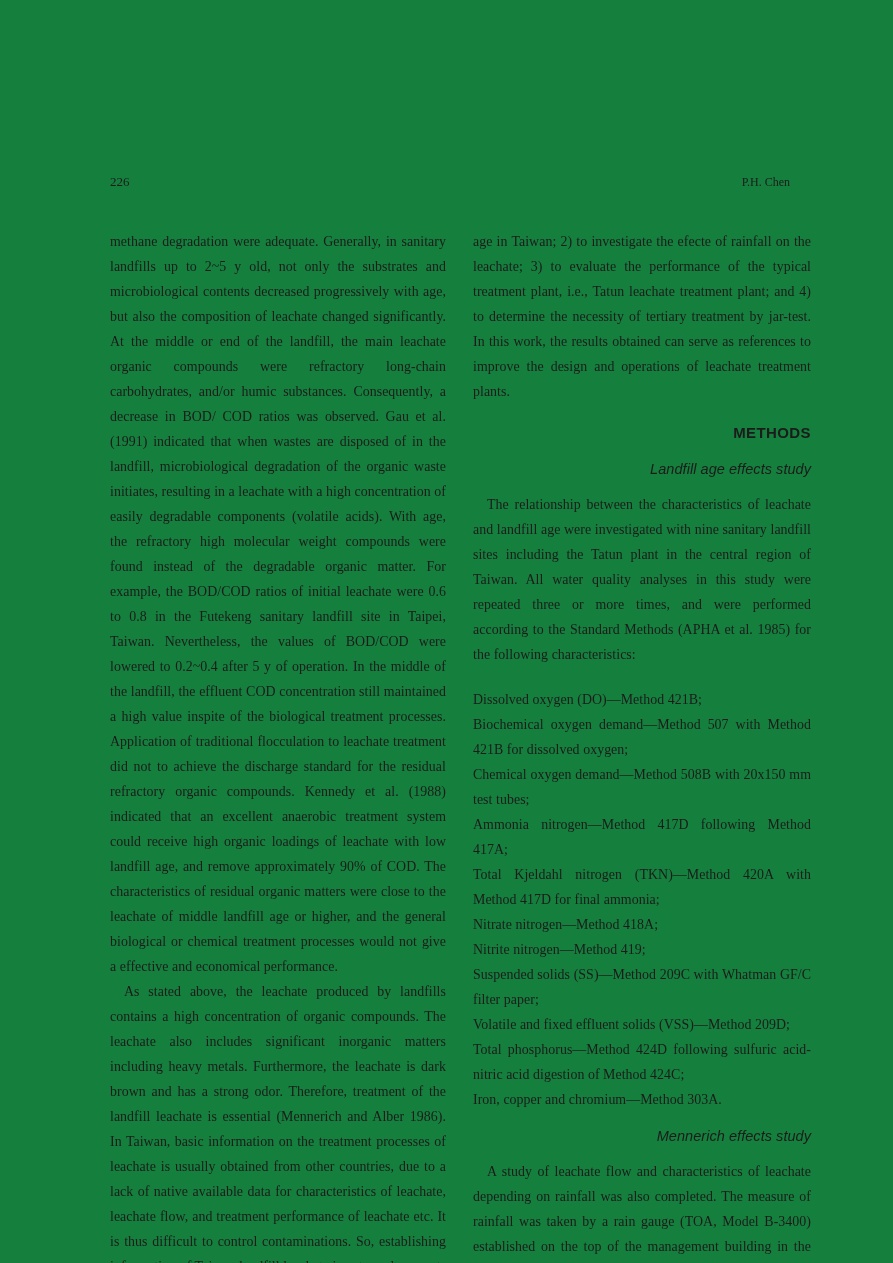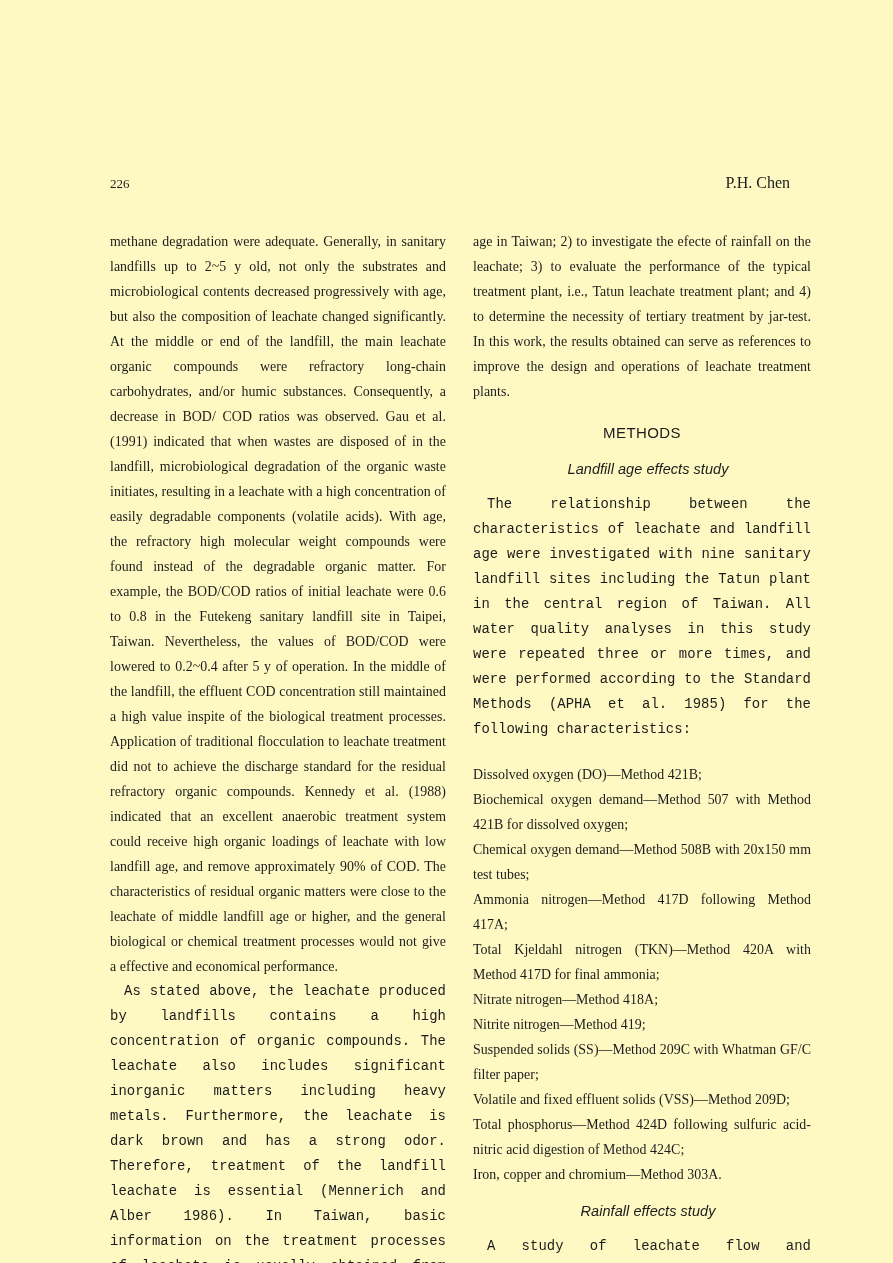--- a/index.html
+++ b/index.html
@@ -4,59 +4,59 @@
 <style>
   html, body { margin: 0; padding: 0; }
   body {
     width: 893px; height: 1263px;
     background: #f4f4f2;
     font-family: "Liberation Serif", serif;
   }
   .page {
     position: relative;
     width: 893px; height: 1263px;
-    background: #fef9c3;
+    background: #15803d;
     color: #1b1b1b;
     overflow: hidden;
   }
   .header {
     position: absolute;
     top: 174px; left: 110px; width: 680px;
     display: flex; justify-content: space-between; align-items: baseline;
     font-size: 13px;
   }
-  .running-head { font-size: 16px; }
+  .running-head { font-size: 12px; }
   .col {
     position: absolute;
     top: 229px;
     width: 336px;
     text-align: justify;
     font-size: 13.9px;
     line-height: 25px;
     letter-spacing: 0.05px;
   }
   .col-left  { left: 110px; }
   .col-right { left: 473px; width: 338px; }
   .col p { margin: 0; }
-  .para-indent { text-indent: 14px; font-family: Liberation Mono, monospace; }
+  .para-indent { text-indent: 14px; }
   .methods-heading {
     font-family: "Liberation Sans", sans-serif;
     font-size: 15px;
-    font-weight: normal;
+    font-weight: bold;
     letter-spacing: 0.4px;
     margin: 16px 0 0 0;
-    text-align: center;
+    text-align: right;
   }
   .subsection-heading {
     font-family: "Liberation Sans", sans-serif;
     font-style: italic;
     font-weight: normal;
     font-size: 14.5px;
     margin: 12px 0 0 12px;
-    text-align: center;
+    text-align: right;
   }
   .after-heading { margin-top: 10px !important; }
   .method-list { margin-top: 20px; }
   .method-item { text-align: justify; }
 </style>
 </head>
 <body>
 
 <div class="page">
 
@@ -87,18 +87,18 @@
       <div class="method-item">Ammonia nitrogen—Method 417D following Method 417A;</div>
       <div class="method-item">Total Kjeldahl nitrogen (TKN)—Method 420A with Method 417D for final ammonia;</div>
       <div class="method-item">Nitrate nitrogen—Method 418A;</div>
       <div class="method-item">Nitrite nitrogen—Method 419;</div>
       <div class="method-item">Suspended solids (SS)—Method 209C with Whatman GF/C filter paper;</div>
       <div class="method-item">Volatile and fixed effluent solids (VSS)—Method 209D;</div>
       <div class="method-item">Total phosphorus—Method 424D following sulfuric acid-nitric acid digestion of Method 424C;</div>
       <div class="method-item">Iron, copper and chromium—Method 303A.</div>
     </div>
 
-    <h3 class="subsection-heading">Rainfall effects study</h3>
+    <h3 class="subsection-heading">Mennerich effects study</h3>
 
     <p class="para-indent after-heading">A study of leachate flow and characteristics of leachate depending on rainfall was also completed. The measure of rainfall was taken by a rain gauge (TOA, Model B-3400) established on the top of the management building in the Tatun leachate treatment plant. The leachate flow was determined by water level (Leshalu, Model 49) calculation. Total organic carbon (Dohrmann, Model DC-180) and conductivity (TOA, Model CM-11P) were used as criteria of characteristics of the leachate.</p>
   </div>
 
 </div>
 
 </body></html>

